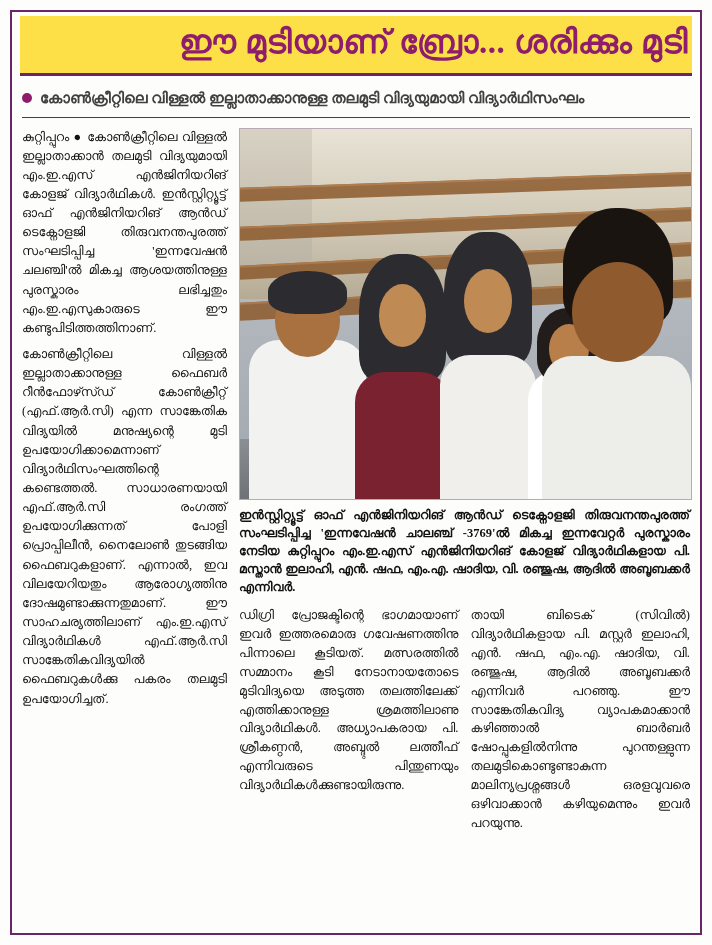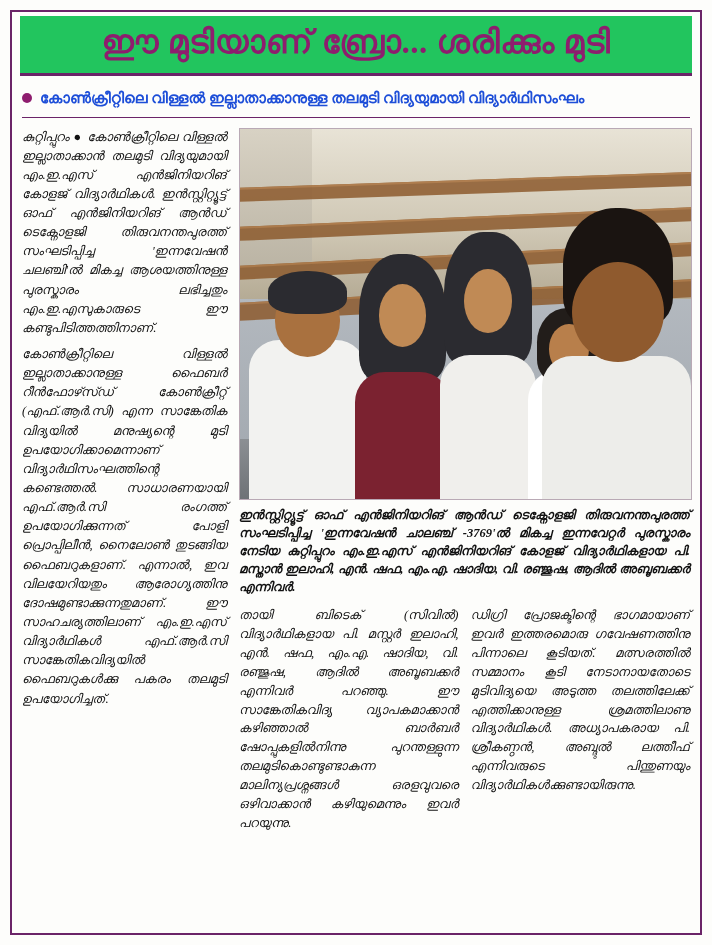--- a/index.html
+++ b/index.html
@@ -27,24 +27,24 @@
     top: 10px;
     right: 10px;
     bottom: 10px;
     border: 2px solid #6b2468;
     box-sizing: border-box;
     pointer-events: none;
   }
   .headline-bar {
     position: relative;
     margin: 4px 6px 0 6px;
-    background: #22c55e;
+    background: #fde047;
     border-bottom: 3px solid #6b2468;
     padding: 6px 4px 10px 4px;
-    text-align: center;
+    text-align: right;
   }
   .headline {
     font-family: "Liberation Serif", serif;
     font-size: 33px;
     font-weight: bold;
     color: #8e1d6e;
     letter-spacing: 0.5px;
     line-height: 1.25;
     white-space: nowrap;
   }
@@ -62,29 +62,28 @@
     border-radius: 50%;
     background: #8e1d6e;
     margin-top: 5px;
     margin-right: 8px;
     flex: 0 0 auto;
   }
   .subhead {
     font-family: "Liberation Serif", serif;
     font-size: 15px;
     font-weight: bold;
-    color: #1d4ed8;
+    color: #404040;
     line-height: 1.35;
   }
   .body-area {
     position: relative;
     margin: 0 8px;
     display: flex;
     gap: 12px;
-    font-style: italic;
   }
   .col-left {
     width: 205px;
     flex: 0 0 205px;
   }
   .col-right {
     flex: 1 1 auto;
   }
   .photo {
     position: relative;
@@ -238,22 +237,22 @@
           <div class="p-body" style="left:0;width:100%;height:48%;background:#ededea;"></div>
           <div class="p-hijab" style="left:14%;width:74%;height:40%;bottom:58%;background:#1a1411;border-radius:48% 48% 25% 25%;"></div>
           <div class="p-head skin-d" style="left:20%;width:62%;height:34%;bottom:46%;"></div>
         </div>
       </div>
 
       <div class="photo-caption">ഇൻസ്റ്റിറ്റ്യൂട്ട് ഓഫ് എൻജിനിയറിങ് ആൻഡ് ടെക്നോളജി തിരുവനന്തപുരത്ത് സംഘടിപ്പിച്ച 'ഇന്നവേഷൻ ചാലഞ്ച് -3769'ൽ മികച്ച ഇന്നവേറ്റർ പുരസ്കാരം നേടിയ കുറ്റിപ്പുറം എം.ഇ.എസ് എൻജിനിയറിങ് കോളജ് വിദ്യാർഥികളായ പി. മസ്താൻ ഇലാഹി, എൻ. ഷഫ, എം.എ. ഷാദിയ, വി. രഞ്ജുഷ, ആദിൽ അബൂബക്കർ എന്നിവർ.</div>
 
       <div class="cols-3">
         <div class="mini-col">
+          <p class="para">ഡിഗ്രി പ്രോജക്ടിന്റെ ഭാഗമായാണ് ഇവർ ഇത്തരമൊരു ഗവേഷണത്തിനു പിന്നാലെ കൂടിയത്. മത്സരത്തിൽ സമ്മാനം കൂടി നേടാനായതോടെ മുടിവിദ്യയെ അടുത്ത തലത്തിലേക്ക് എത്തിക്കാനുള്ള ശ്രമത്തിലാണു വിദ്യാർഥികൾ. അധ്യാപകരായ പി. ശ്രീകണ്ഠൻ, അബ്ദുൽ ലത്തീഫ് എന്നിവരുടെ പിന്തുണയും വിദ്യാർഥികൾക്കുണ്ടായിരുന്നു.</p>
+        </div>
+        <div class="mini-col">
           <p class="para">തായി ബിടെക് (സിവിൽ) വിദ്യാർഥികളായ പി. മസ്റ്റർ ഇലാഹി, എൻ. ഷഫ, എം.എ. ഷാദിയ, വി. രഞ്ജുഷ, ആദിൽ അബൂബക്കർ എന്നിവർ പറഞ്ഞു. ഈ സാങ്കേതികവിദ്യ വ്യാപകമാക്കാൻ കഴിഞ്ഞാൽ ബാർബർ ഷോപ്പുകളിൽനിന്നു പുറന്തള്ളുന്ന തലമുടികൊണ്ടുണ്ടാകുന്ന മാലിന്യപ്രശ്നങ്ങൾ ഒരളവുവരെ ഒഴിവാക്കാൻ കഴിയുമെന്നും ഇവർ പറയുന്നു.</p>
-        </div>
-        <div class="mini-col">
-          <p class="para">ഡിഗ്രി പ്രോജക്ടിന്റെ ഭാഗമായാണ് ഇവർ ഇത്തരമൊരു ഗവേഷണത്തിനു പിന്നാലെ കൂടിയത്. മത്സരത്തിൽ സമ്മാനം കൂടി നേടാനായതോടെ മുടിവിദ്യയെ അടുത്ത തലത്തിലേക്ക് എത്തിക്കാനുള്ള ശ്രമത്തിലാണു വിദ്യാർഥികൾ. അധ്യാപകരായ പി. ശ്രീകണ്ഠൻ, അബ്ദുൽ ലത്തീഫ് എന്നിവരുടെ പിന്തുണയും വിദ്യാർഥികൾക്കുണ്ടായിരുന്നു.</p>
         </div>
       </div>
 
     </div>
   </div>
 </div>
 
 </body></html>

